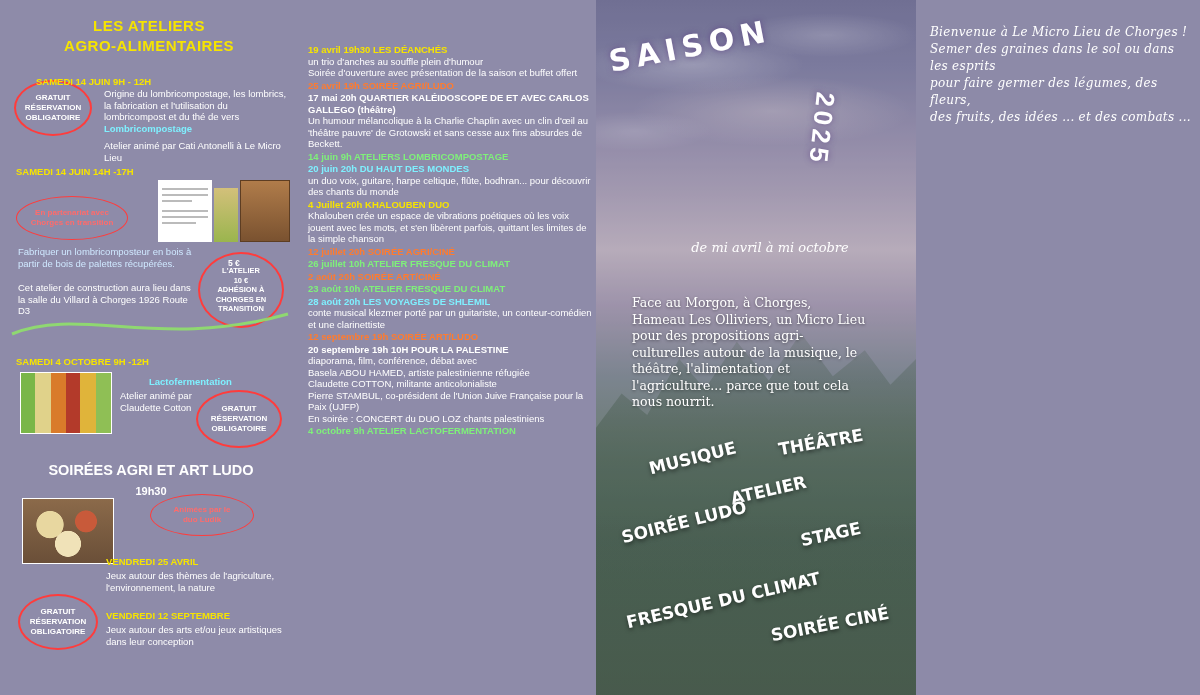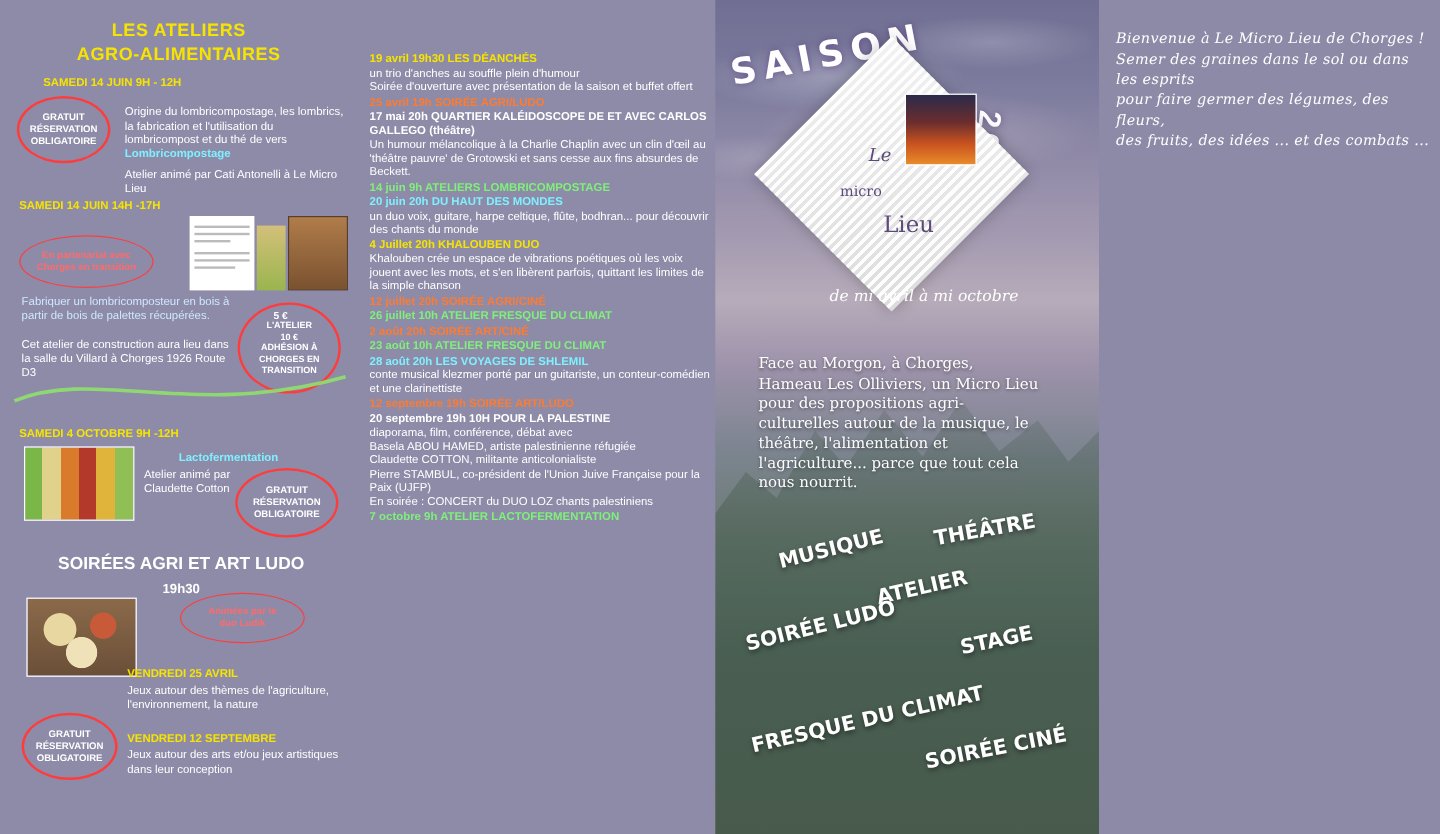--- a/index.html
+++ b/index.html
@@ -236,21 +236,21 @@
 
     <div class="h-left">
       <div>LES ATELIERS</div>
       <div>AGRO-ALIMENTAIRES</div>
     </div>
 
     <div class="stamp" style="left:14px; top:80px; width:78px; height:56px; white-space:pre-line;">GRATUIT
 RÉSERVATION
 OBLIGATOIRE</div>
 
-    <div class="t bold sm yel" style="left:36px; top:64px; width:250px;">SAMEDI 14 JUIN 9H - 12H</div>
+    <div class="t bold sm yel" style="left:36px; top:76px; width:250px;">SAMEDI 14 JUIN 9H - 12H</div>
     <div class="t bold sm cya" style="left:104px; top:82px; width:190px;margin-top:41px;">Lombricompostage</div>
     <div class="t sm" style="left:104px; top:88px; width:186px;">Origine du lombricompostage, les lombrics, la fabrication et l'utilisation du lombricompost et du thé de vers</div>
     <div class="t sm" style="left:104px; top:140px; width:186px;">Atelier animé par Cati Antonelli à Le Micro Lieu</div>
 
     <div class="t bold sm yel" style="left:16px; top:166px; width:270px;">SAMEDI 14 JUIN 14H -17H</div>
 
     <div class="img img-doc" style="left:158px; top:180px; width:54px; height:62px;">
       <div class="lines" style="top:8px;"></div>
         <div class="lines" style="top:14px;"></div>
       <div class="lines" style="top:20px; right:20px;"></div>
@@ -355,21 +355,21 @@
         </div>
         <div style="margin-bottom: 1px;">
           <div class="bold sm wht">20 septembre 19h 10H POUR LA PALESTINE</div>
           <div class="sm wht">diaporama, film, conférence, débat avec</div>
           <div class="sm wht">Basela ABOU HAMED, artiste palestinienne réfugiée</div>
           <div class="sm wht">Claudette COTTON, militante anticolonialiste</div>
           <div class="sm wht">Pierre STAMBUL, co-président de l'Union Juive Française pour la Paix (UJFP)</div>
           <div class="sm wht">En soirée : CONCERT du DUO LOZ chants palestiniens</div>
         </div>
         <div style="margin-bottom: 1px;">
-          <div class="bold sm grn">7 octobre 9h ATELIER LACTOFERMENTATION</div>
+          <div class="bold sm grn">4 octobre 9h ATELIER LACTOFERMENTATION</div>
         </div>
       </div>
 
     <div class="contact">
       <div class="line1">Renseignements et réservations  (obligatoires)</div>
       <div class="line2">336 Impasse de la chapelle  05230 Chorges</div>
       <div class="site">www.lasmamitas.fr</div>
       <div class="note">(Inscrivez - vous pour recevoir les infos)</div>
       <div class="mail">lemicrolieu@lasmamitas.fr</div>
       <div class="mail">04 92 44 03 94  (laisser un message)</div>
@@ -389,27 +389,20 @@
     <div class="photo-bg"></div>
     <div class="photo-clouds"></div>
     <div class="photo-ridge"></div>
     <div class="photo-fg"></div>
     <div class="photo-veil"></div>
   </div>
 
   <div class="saison">SAISON</div>
   <div class="saison-2025">2025</div>
 
-  <div class="logo-wrap">
-    <div class="logo-diamond"></div>
-    <div class="logo-photo"></div>
-    <div class="logo-txt logo-le">Le</div>
-    <div class="logo-txt logo-micro">micro</div>
-    <div class="logo-txt logo-lieu">Lieu</div>
-  </div>
 
   <div class="saison-sub">de mi avril à mi octobre</div>
   <div class="photo-par">Face au Morgon, à Chorges, Hameau Les Olliviers, un Micro Lieu pour des propositions agri-culturelles autour de la musique, le théâtre, l'alimentation et l'agriculture... parce que tout cela nous nourrit.</div>
 
   <div class="kw" style="left:648px; top:448px; transform:rotate(-14deg);">MUSIQUE</div>
   <div class="kw" style="left:778px; top:432px; transform:rotate(-10deg);">THÉÂTRE</div>
   <div class="kw" style="left:730px; top:480px; transform:rotate(-13deg);">ATELIER</div>
   <div class="kw" style="left:620px; top:512px; transform:rotate(-14deg);">SOIRÉE LUDO</div>
   <div class="kw" style="left:800px; top:524px; transform:rotate(-12deg);">STAGE</div>
   <div class="kw" style="left:624px; top:590px; transform:rotate(-13deg);">FRESQUE DU CLIMAT</div>

